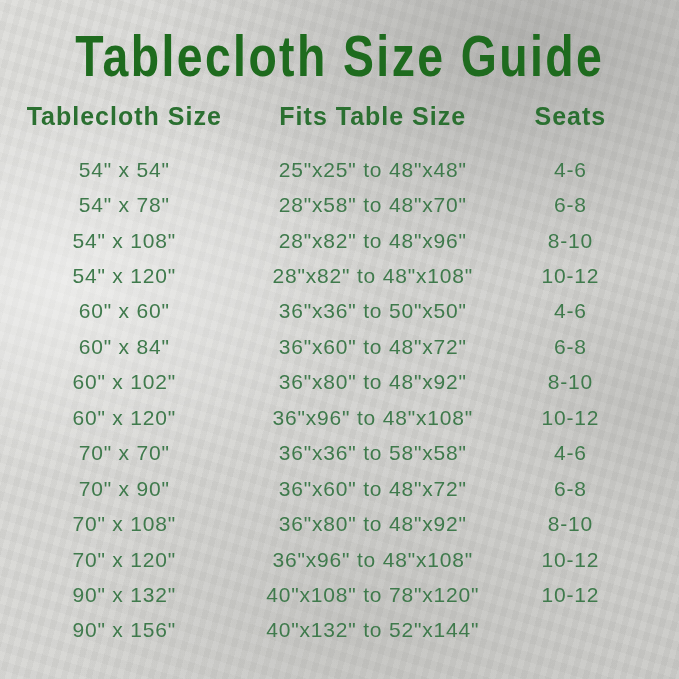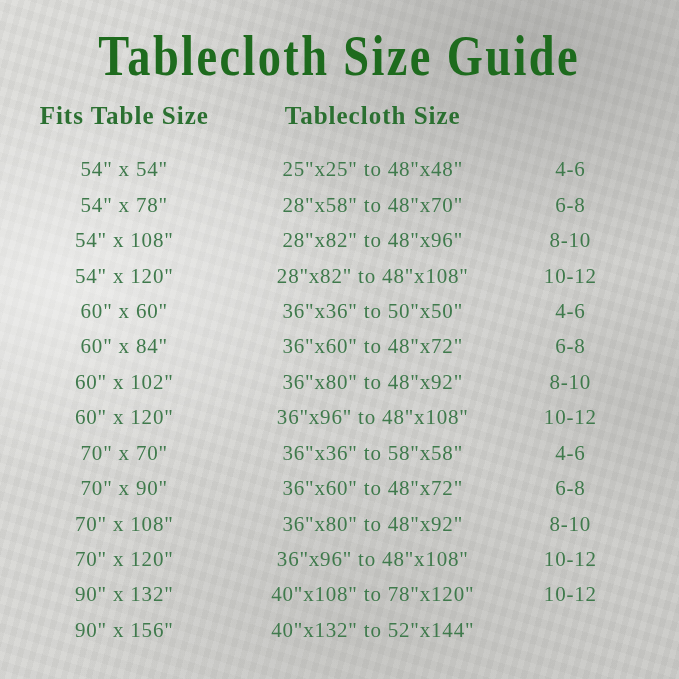--- a/index.html
+++ b/index.html
@@ -2,21 +2,21 @@
 <html style="--title-color: #1e6b1e; --header-color: #2b7031; --data-color: #3f7a4c;"><head>
 <meta charset="utf-8">
 <style>
   html, body { margin: 0; padding: 0; background: #ffffff; }
 
   .canvas {
     position: relative;
     width: 679px;
     height: 679px;
     overflow: hidden;
-    font-family: Liberation Serif, serif;
+    font-family: Liberation Sans, sans-serif;
     
     background:
       radial-gradient(90% 55% at 78% 6%,  rgba(108,108,106,0.32), rgba(108,108,106,0) 62%),
       radial-gradient(70% 45% at 10% 42%, rgba(255,255,255,0.50), rgba(255,255,255,0) 65%),
       radial-gradient(60% 40% at 52% 92%, rgba(138,138,134,0.18), rgba(138,138,134,0) 70%),
       radial-gradient(40% 30% at 95% 60%, rgba(125,125,122,0.15), rgba(125,125,122,0) 70%),
       repeating-linear-gradient(105deg, rgba(255,255,255,0.055) 0 6px, rgba(128,128,126,0.050) 6px 12px),
       repeating-linear-gradient(17deg,  rgba(255,255,255,0.040) 0 9px, rgba(120,120,118,0.035) 9px 18px),
       linear-gradient(118deg, #dddddA 0%, #d3d3d0 45%, #c8c8c5 100%);
   }
@@ -80,22 +80,23 @@
 </head>
 <body>
 
 <div class="canvas">
 
   <div class="title-wrap">
     <span class="title-inner">Tablecloth Size Guide</span>
   </div>
 
   <div class="header-row grid3">
+    <span class="header-cell">Tablecloth Size</span>
     <span class="header-cell">Fits Table Size</span>
-    <span class="header-cell">Tablecloth Size</span>
+    <span class="header-cell">Seats</span>
   </div>
 
   <div class="rows" id="rows">
       <div class="row grid3">
         <span class="cell">54" x 54"</span>
         <span class="cell">25"x25" to 48"x48"</span>
         <span class="cell">4-6</span>
       </div>
       <div class="row grid3">
         <span class="cell">54" x 78"</span>

